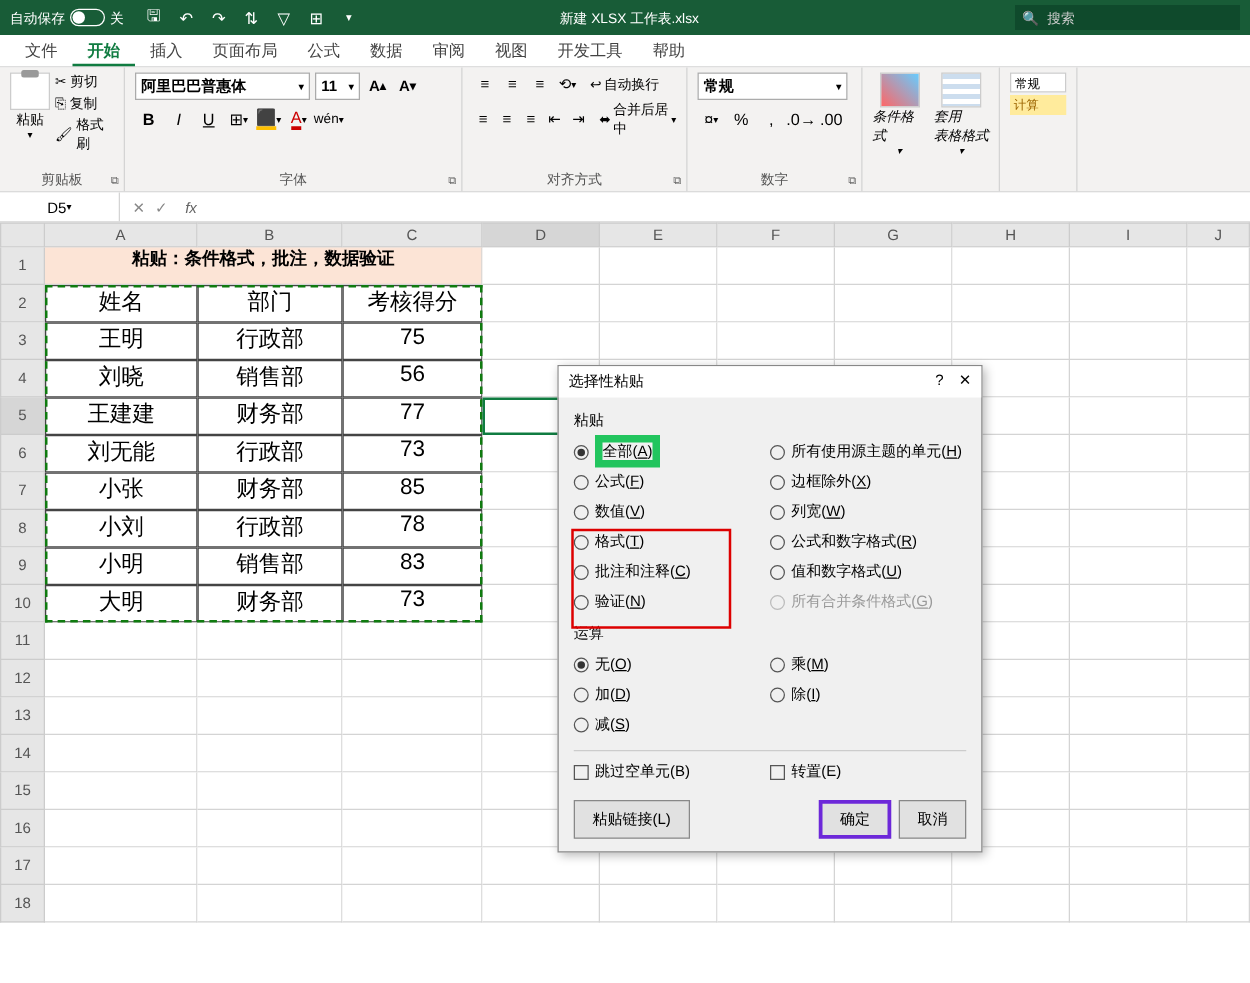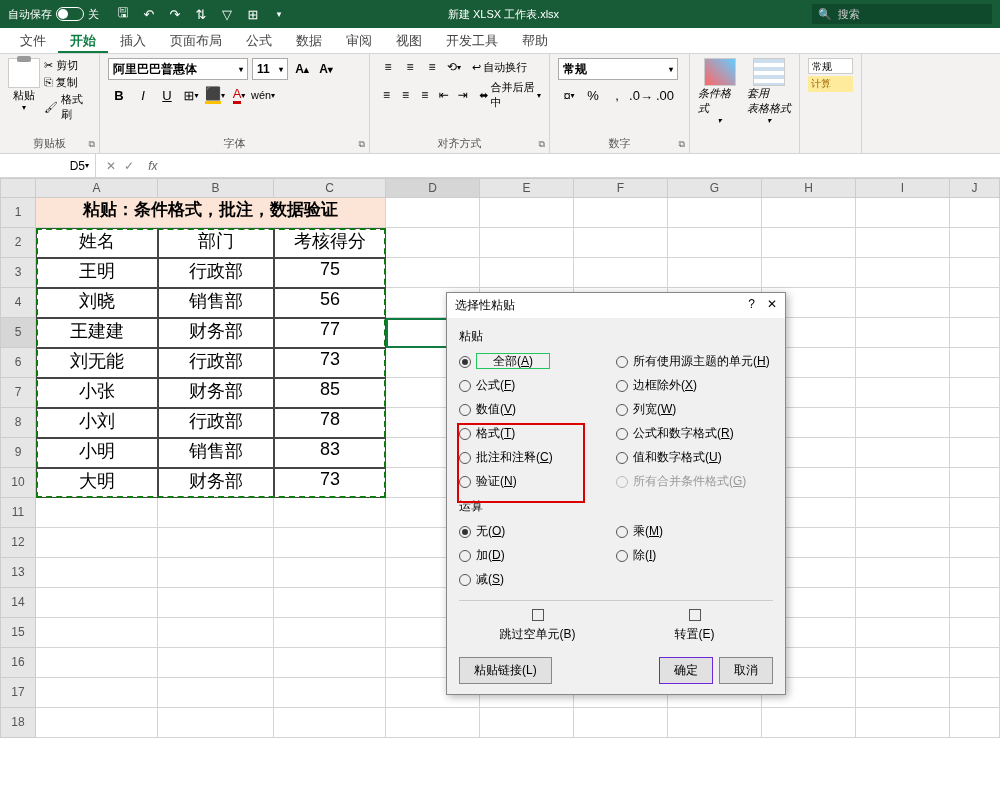--- a/index.html
+++ b/index.html
@@ -46,68 +46,68 @@
 .style-grp { width: 110px; font-style: italic; }
 .style-items { display: flex; gap: 6px; }
 .style-item { display: flex; flex-direction: column; align-items: center; font-size: 11px; }
 .style-ico { width: 32px; height: 28px; border: 1px solid #ccc; background: #fff; }
 .cell-styles { width: 62px; }
 .cs-box { height: 16px; margin-bottom: 2px; font-size: 10px; padding: 1px 3px; }
 .cs1 { background: #fff; border: 1px solid #ccc; }
 .cs2 { background: #ffeb9c; color: #9c6500; }
 
 .namebox-bar { height: 24px; display: flex; align-items: center; border-bottom: 1px solid #d4d4d4; background: #fff; }
-.namebox { width: 96px; border-right: 1px solid #d4d4d4; padding: 0 6px; height: 100%; display: flex; align-items: center; justify-content: flex-end; }
+.namebox { width: 96px; border-right: 1px solid #d4d4d4; padding: 0 6px; height: 100%; display: flex; align-items: center; justify-content: center; }
 .fx-btns { display: flex; gap: 8px; padding: 0 10px; color: #888; }
 .fx-label { font-style: italic; padding: 0 4px; color: #666; }
 
 .sheet { position: relative; }
 .col-headers { display: flex; height: 20px; background: #e6e6e6; }
 .corner { width: 36px; border: 1px solid #ccc; background: #e6e6e6; }
 .ch { border: 1px solid #ccc; border-left: none; text-align: center; font-size: 12px; color: #555; line-height: 18px; background: #e6e6e6; }
 .ch.sel { background: #d6d6d6; }
 .w-a { width: 122px; } .w-b { width: 116px; } .w-c { width: 112px; } .w-d { width: 94px; }
 .w-e { width: 94px; } .w-f { width: 94px; } .w-g { width: 94px; } .w-h { width: 94px; }
 .w-i { width: 94px; } .w-j { width: 50px; }
 
 .rows { }
 .row { display: flex; height: 30px; }
 .rh { width: 36px; border: 1px solid #ccc; border-top: none; background: #e6e6e6; text-align: center; font-size: 12px; color: #555; line-height: 28px; }
 .rh.sel { background: #d6d6d6; }
 .cell { border-right: 1px solid #d4d4d4; border-bottom: 1px solid #d4d4d4; background: #fff; line-height: 28px; }
 
-.title-cell { background: #fce4d6; font-size: 17px; font-weight: bold; text-align: center; width: 350px; border-right: 1px solid #d4d4d4; border-bottom: 1px solid #d4d4d4; }
+.title-cell { background: #fce4d6; font-size: 14px; font-weight: bold; text-align: center; width: 350px; border-right: 1px solid #d4d4d4; border-bottom: 1px solid #d4d4d4; }
 .hd-cell { font-size: 18px; text-align: center; border: 1px solid #444; }
 .data-cell { font-size: 18px; text-align: center; border: 1px solid #444; }
 
 .dashed-box { position: absolute; border: 2px dashed #0f7b0f; pointer-events: none; }
 .active-cell { position: absolute; border: 2px solid #107c41; pointer-events: none; }
 
 .dialog { position: absolute; left: 446px; top: 292px; width: 340px; background: #f0f0f0; border: 1px solid #888; box-shadow: 2px 2px 8px rgba(0,0,0,0.3); font-size: 12px; }
 .dlg-title { display: flex; justify-content: space-between; padding: 4px 8px; background: #fff; }
 .dlg-close { display: flex; gap: 12px; }
 .dlg-body { padding: 6px 12px 10px; }
 .fieldset-label { font-size: 12px; margin: 4px 0; }
 .radio-grid { display: flex; }
 .radio-col { width: 50%; display: flex; flex-direction: column; gap: 7px; padding: 4px 0; }
 .radio-item { display: flex; align-items: center; gap: 5px; }
 .radio { width: 12px; height: 12px; border: 1px solid #555; border-radius: 50%; display: inline-block; position: relative; }
 .radio.checked::after { content: ""; width: 6px; height: 6px; background: #333; border-radius: 50%; position: absolute; top: 2px; left: 2px; }
 .radio-item.disabled { color: #999; }
 .radio-item.disabled .radio { border-color: #bbb; }
 .redbox { position: absolute; border: 2px solid #d00; pointer-events: none; }
 .cb-row { display: flex; margin: 8px 0 4px; }
-.cb-col { width: 50%; display: flex; align-items: center; gap: 5px; flex-direction: column; }
+.cb-col { width: 50%; display: flex; align-items: center; gap: 5px; }
 .cb { width: 12px; height: 12px; border: 1px solid #555; display: inline-block; }
 .dlg-btns { display: flex; justify-content: space-between; padding-top: 10px; }
 .dlg-btn { border: 1px solid #888; background: #e1e1e1; padding: 4px 14px; font-size: 12px; cursor: pointer; }
-.dlg-btn.primary { border: 1px solid #6d28d9; }
+.dlg-btn.primary { border: 3px solid #6d28d9; }
 .rbtns { display: flex; gap: 6px; }
 .underline { text-decoration: underline; }
-.boxed { border: 1px solid #22c55e; padding: 0 16px; }
+.boxed { border: 6px solid #22c55e; padding: 0 0; }
 </style>
 </head>
 <body>
 
 <div class="titlebar">
   <div class="autosave">
     <span>自动保存</span>
     <span class="toggle"></span>
     <span>关</span>
   </div>

